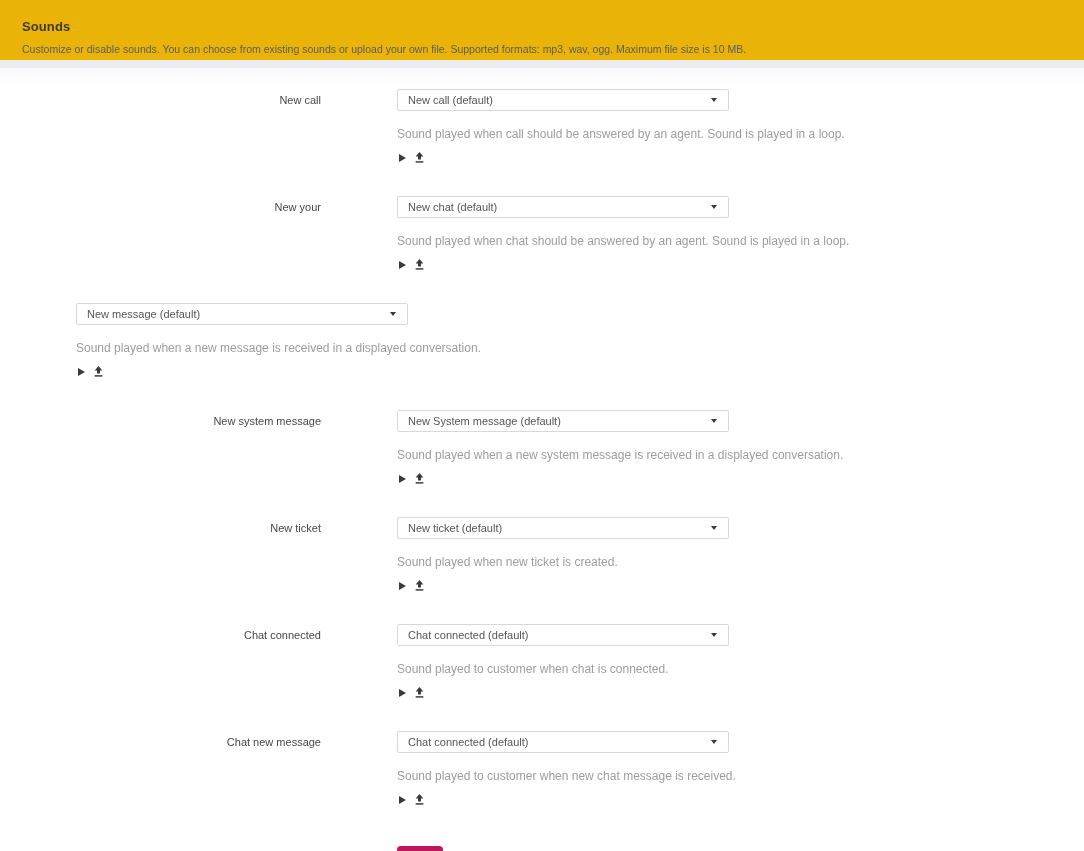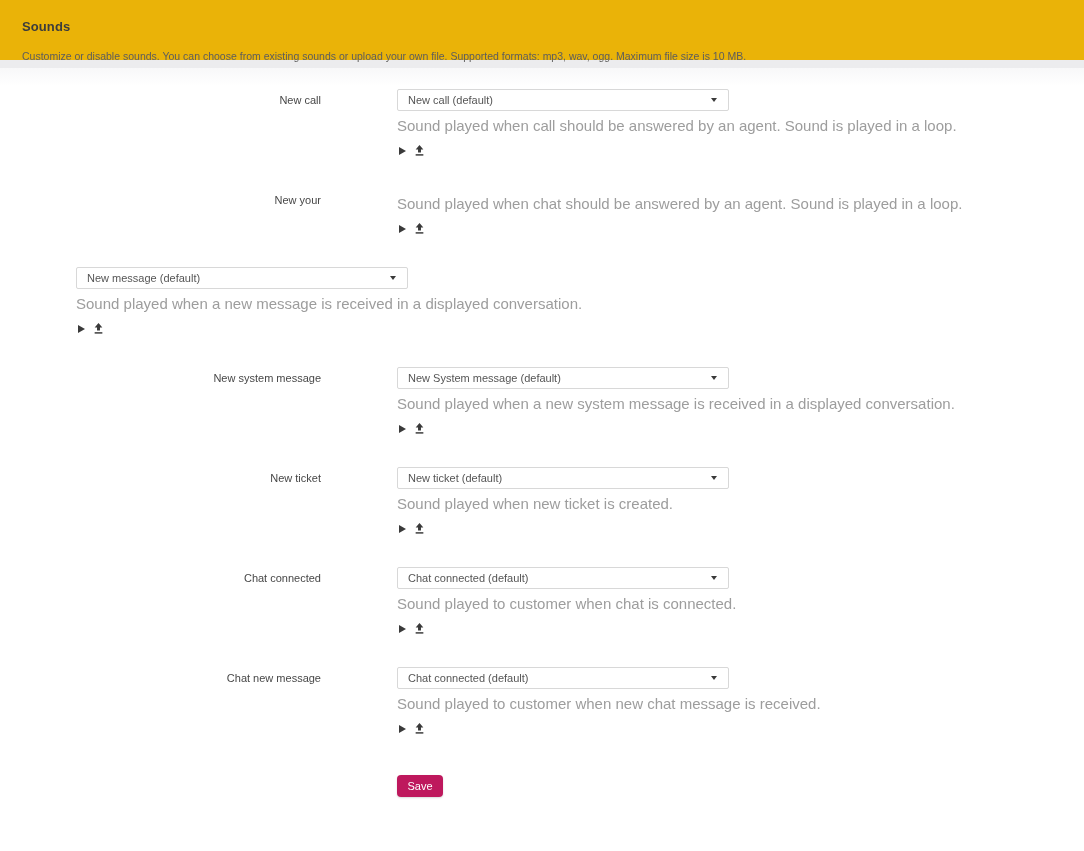--- a/index.html
+++ b/index.html
@@ -15,21 +15,21 @@
     background: #eab308;
     padding: 19px 24px 0 22px;
   }
   .header .title {
     font-size: 13px;
     font-weight: 700;
     color: #3c3c3c;
     letter-spacing: .1px;
   }
   .header .subtitle {
-    margin-top: 16px;
+    margin-top: 9px;
     font-size: 10.5px;
     color: #5d5d5d;
   }
   .divider-strip { height: 8px; background: #ececee; }
   .divider-fade { height: 18px; background: linear-gradient(#f8f8f9, #ffffff); }
 
   
   .form { padding-top: 3px; }
   .row { display: flex; margin-bottom: 33px; }
   .row-label {
@@ -54,22 +54,22 @@
     gap: 8px;
   }
   .select-value { font-size: 11px; color: #555555; }
   .caret {
     width: 0; height: 0;
     border-left: 3.5px solid transparent;
     border-right: 3.5px solid transparent;
     border-top: 4.5px solid #3a3a3a;
   }
   .desc {
-    margin-top: 6px;
-    font-size: 15px;
+    margin-top: 16px;
+    font-size: 12px;
     color: #9d9d9d;
   }
   .icons {
     margin-top: 11px;
     display: flex;
     align-items: center;
     gap: 8px;
     padding-left: 2px;
   }
   .play-icon {
@@ -127,20 +127,24 @@
               <rect x="1.8" y="10" width="8.4" height="1.6" fill="#3a3a3a"></rect>
             </svg>
         </span>
       </div>
     </div>
   </div>
 
   <div class="row">
     <div class="row-label">New your</div>
     <div class="row-control">
+      <div class="select">
+        <span class="select-value">New chat (default)</span>
+        <span class="caret"></span>
+      </div>
       <div class="desc">Sound played when chat should be answered by an agent. Sound is played in a loop.</div>
       <div class="icons">
         <span class="play-icon"></span>
         <span class="upload-icon">
           <svg width="11" height="11" viewBox="0 0 12 12">
               <path d="M6 0 L10.2 4.8 H7.6 V8.2 H4.4 V4.8 H1.8 Z" fill="#3a3a3a"></path>
               <rect x="1.8" y="10" width="8.4" height="1.6" fill="#3a3a3a"></rect>
             </svg>
         </span>
       </div>

